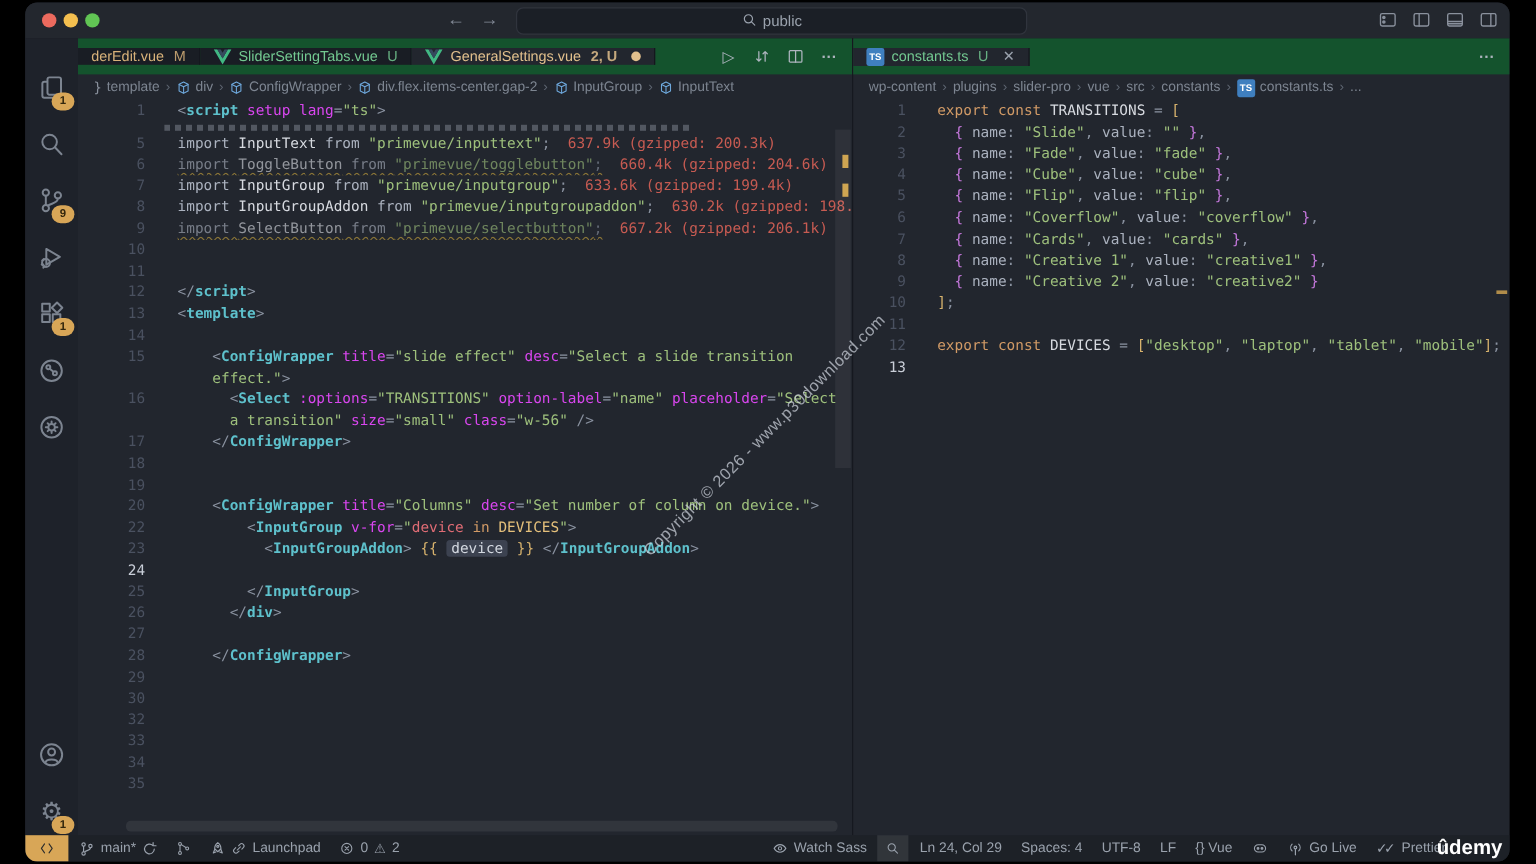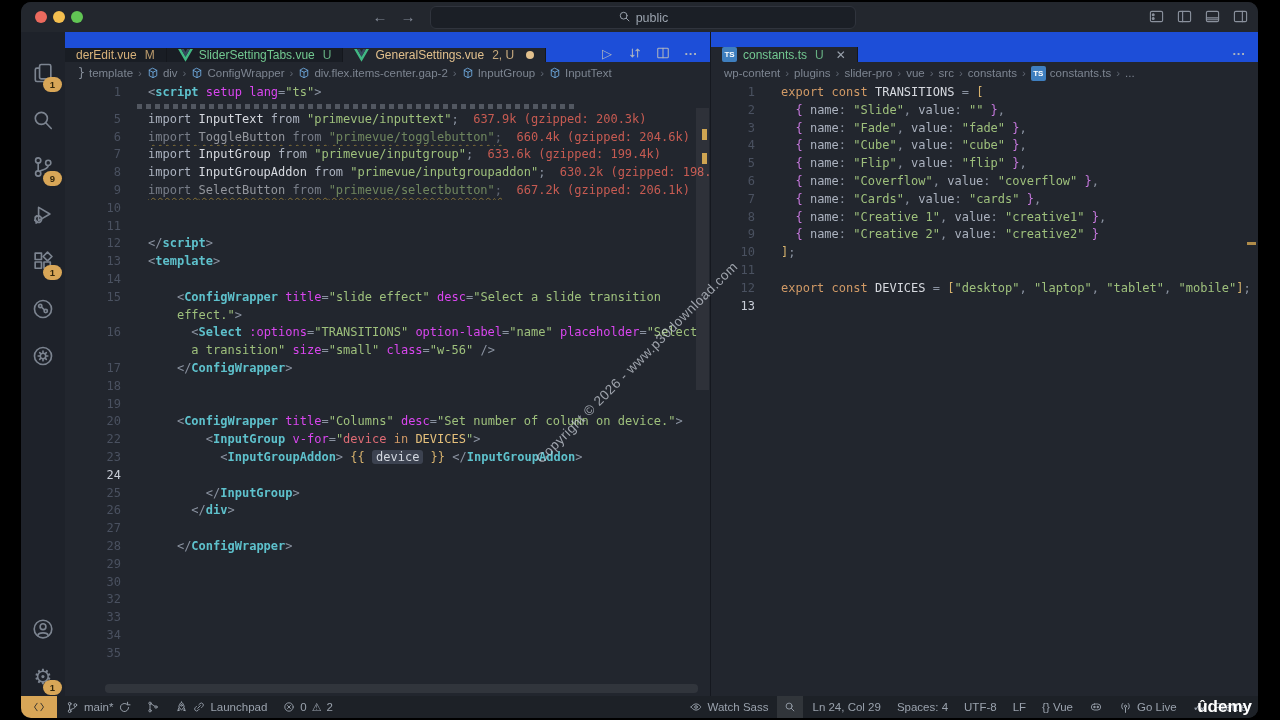--- a/index.html
+++ b/index.html
@@ -20,21 +20,21 @@
   
   .main{position:absolute;top:30px;left:0;right:0;bottom:22px;}
   .activitybar{position:absolute;left:0;top:0;bottom:0;width:44px;background:#1e222a;}
   .aicon{position:absolute;left:6px;width:32px;height:32px;display:flex;align-items:center;justify-content:center;color:#7c8490;}
   .abadge{position:absolute;right:-3px;bottom:-3px;min-width:15px;height:15px;border-radius:8px;background:#d8a657;
           color:#33270d;font-size:9.5px;font-weight:bold;display:flex;align-items:center;justify-content:center;padding:0 2px;}
   .group{position:absolute;top:0;bottom:0;}
   #group1{left:44px;width:645px;}
   #group2{left:689px;right:0;border-left:1px solid #15181f;}
   
-  .tabbar{position:absolute;left:0;right:0;top:0;height:30px;background:#1d4ed8;display:flex;align-items:flex-end;}
+  .tabbar{position:absolute;left:0;right:0;top:0;height:30px;background:#14532d;display:flex;align-items:center;}
   .tab{display:flex;align-items:center;gap:6px;padding:0 11px;border-right:1px solid #14171d;background:#191d24;
        font-size:12px;white-space:nowrap;}
   .tab.active{background:#22262e;}
   .tab .deco{opacity:.85;margin-left:2px;}
   .dirtydot{width:8px;height:8px;border-radius:50%;background:#e2c08d;margin-left:6px;}
   .closex{color:#9aa2ad;font-size:12px;margin-left:6px;}
   .tabactions{margin-left:auto;display:flex;align-items:center;gap:10px;padding:0 10px;color:#aeb5bf;}
   .tabactions .ticon{display:flex;align-items:center;justify-content:center;width:18px;height:18px;font-size:13px;}
   .tsicon{width:15px;height:15px;border-radius:2px;background:#3f7fbf;color:#fff;font-size:8px;font-weight:bold;
           display:flex;align-items:center;justify-content:center;font-family:"Liberation Sans",sans-serif;}
@@ -72,21 +72,21 @@
   .hscroll{position:absolute;left:40px;right:12px;bottom:3px;height:9px;background:rgba(255,255,255,.07);border-radius:4px;}
   .ovdash{position:absolute;right:2px;top:210px;width:9px;height:3px;background:#b08c4a;}
   
   .statusbar{position:absolute;left:0;right:0;bottom:0;height:22px;background:#1d2127;display:flex;
              align-items:center;font-size:11.5px;color:#9aa2ad;}
   .sitem{display:flex;align-items:center;gap:5px;padding:0 7px;height:100%;}
   .sitem.accent{background:#d8a657;color:#2c2c2c;padding:0 12px;}
   .sitem.accent svg{stroke:#2c2c2c;}
   .sitem.boxed{background:rgba(255,255,255,.09);}
   .sb-left{display:flex;height:100%;align-items:center;gap:2px;}
-  .sb-right{margin-left:auto;display:flex;height:100%;align-items:center;gap:2px;text-align:center;}
+  .sb-right{margin-left:auto;display:flex;height:100%;align-items:center;gap:2px;padding-right:46px;text-align:center;}
   .statusbar svg{stroke:#9aa2ad;}
   
   .wm-diag{position:absolute;left:386px;top:353px;width:460px;text-align:center;
            transform:rotate(-45deg);color:rgba(200,205,215,.75);font-size:13.5px;letter-spacing:.5px;z-index:6;}
   .wm-corner{position:absolute;right:6px;bottom:1px;color:#fff;font-size:17px;font-weight:bold;z-index:9;}
   svg{fill:none;stroke-width:1.2;stroke-linecap:round;stroke-linejoin:round;}
   .gearglyph{font-size:21px;line-height:21px;}
 </style>
 </head>
 <body>
@@ -237,21 +237,21 @@
               <span class="deco" style="color: rgb(115, 201, 145);">U</span>
             </div>
             <div class="tab active">
               <span style="display: flex;">
                 <svg width="15" height="13" viewBox="0 0 16 14">
                   <path fill="#41b883" stroke="none" d="M0 0h3.2L8 8.3 12.8 0H16L8 13.8z"></path>
                   <path fill="#35495e" stroke="none" d="M3.2 0h3L8 3.2 9.8 0h3L8 8.3z"></path>
                 </svg>
               </span>
               <span style="color: rgb(226, 192, 141);">GeneralSettings.vue</span>
-              <span class="deco" style="color: rgb(226, 192, 141);">2, U</span>
+              <span class="deco" style="color: rgb(226, 192, 141); font-weight: bold;">2, U</span>
               <span class="dirtydot"></span>
             </div>
             <div class="tabactions">
               <span class="ticon">
                 <span style="font-size: 13px;">▷</span>
               </span>
               <span class="ticon">
                 <span style="display: flex;">
                   <svg width="14" height="14" viewBox="0 0 16 16" stroke="#aeb5bf">
                     <path d="M5 3.5v9M5 12.5l-2-2M5 12.5l2-2M11 12.5v-9M11 3.5 9 5.5M11 3.5l2 2"></path>

